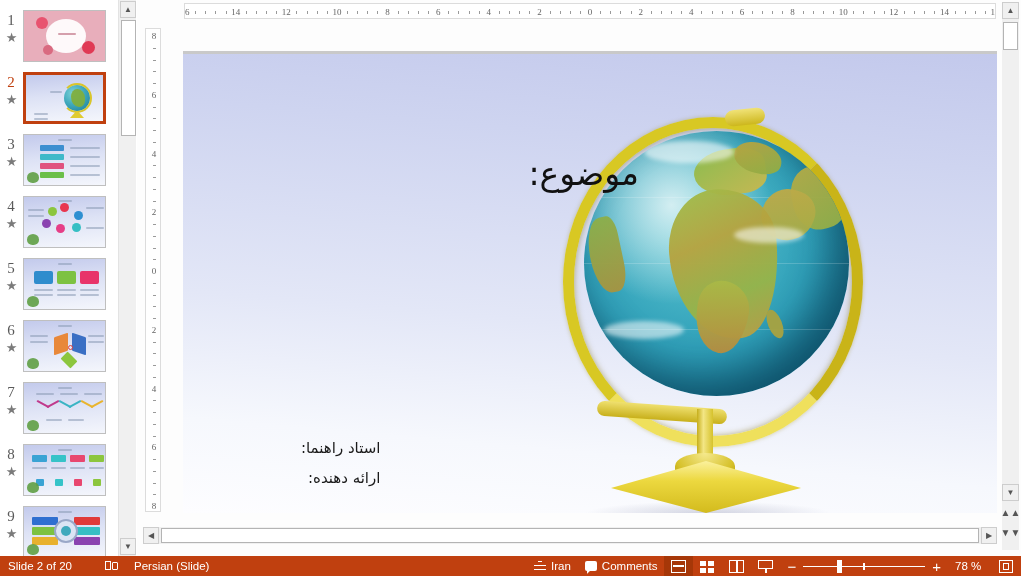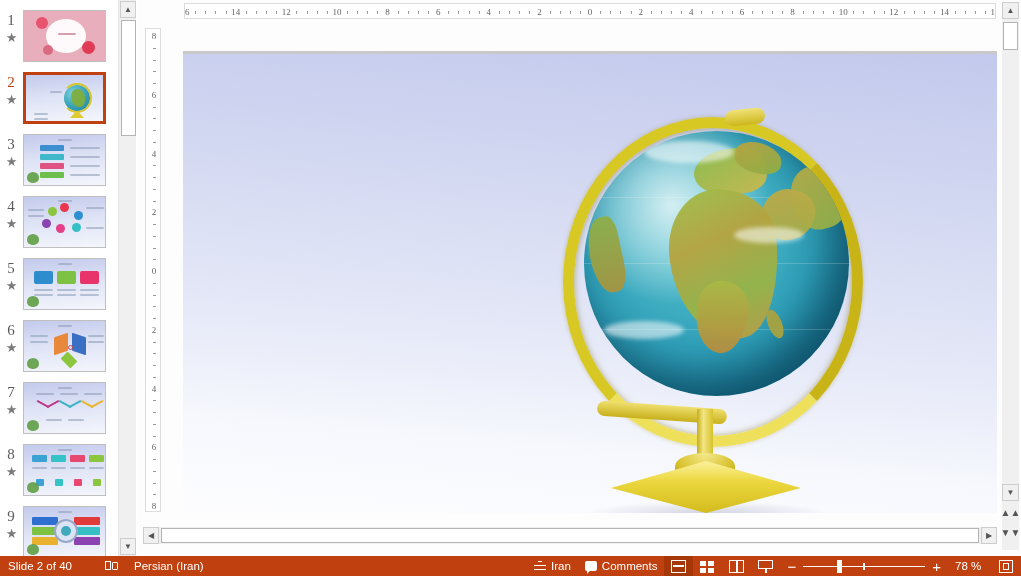--- a/index.html
+++ b/index.html
@@ -619,48 +619,53 @@
           <div class="cloud" style="left:150px;top:96px;width:70px;height:16px;"></div>
           <div class="cloud" style="left:20px;top:190px;width:80px;height:18px;"></div>
         </div>
         <div class="globe-arm-top"></div>
         <div class="globe-arm-bottom"></div>
         <div class="globe-neck"></div>
         <div class="globe-neck-flare"></div>
         <div class="globe-base"></div>
       </div>
 
-
+      <div id="slide-title">موضوع:</div>
+
+      <div id="slide-sub">
+        <div>استاد راهنما:</div>
+        <div>ارائه دهنده:</div>
+      </div>
     </div>
 
     <div id="hscroll">
       <div class="hs-btn hs-left">◀</div>
       <div class="hs-thumb"></div>
       <div class="hs-btn hs-right">▶</div>
     </div>
   </div>
 
   <div id="vscroll">
     <div class="vs-btn vs-up">▲</div>
     <div id="vs-thumb"></div>
     <div class="vs-btn vs-down">▼</div>
     <div class="vs-btn vs-prev">▲▲</div>
     <div class="vs-btn vs-next">▼▼</div>
   </div>
 
   <div id="statusbar">
-    <div id="sb-slide">Slide 2 of 40</div>
+    <div id="sb-slide">Slide 2 of 20</div>
 
     <div class="sb-item">
       <span id="sb-langicon">
           <span class="p"></span>
           <span class="q"></span>
         </span>
     </div>
-    <div id="sb-lang" class="sb-item">Persian (Iran)</div>
+    <div id="sb-lang" class="sb-item">Persian (Slide)</div>
 
     <div id="sb-spacer"></div>
 
     <div class="sb-item">
       <span id="notes-ico">
           <i></i>
           <i></i>
           <i></i>
         </span>
       <span>Iran</span>

